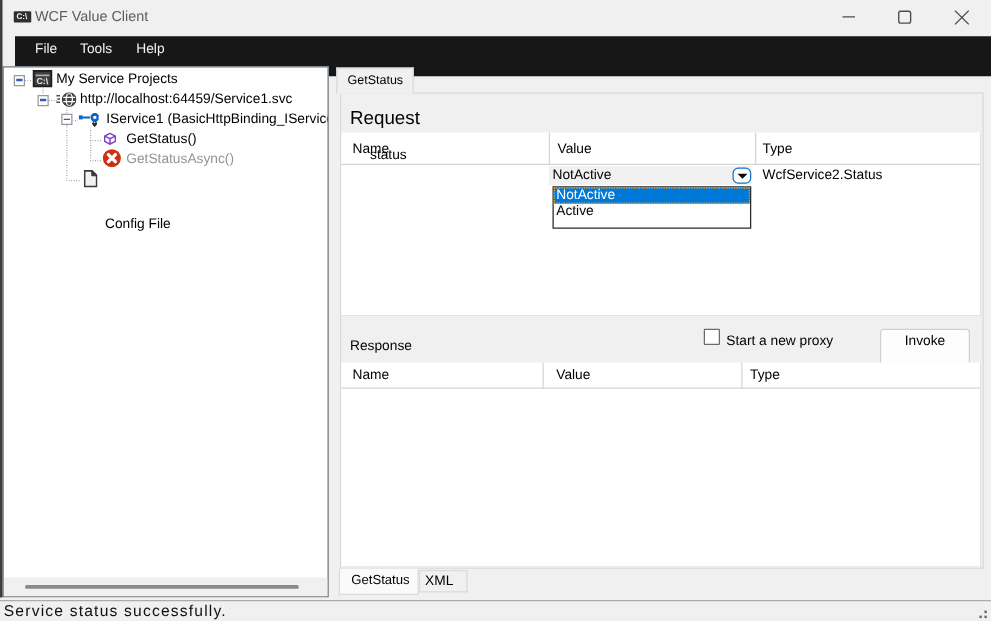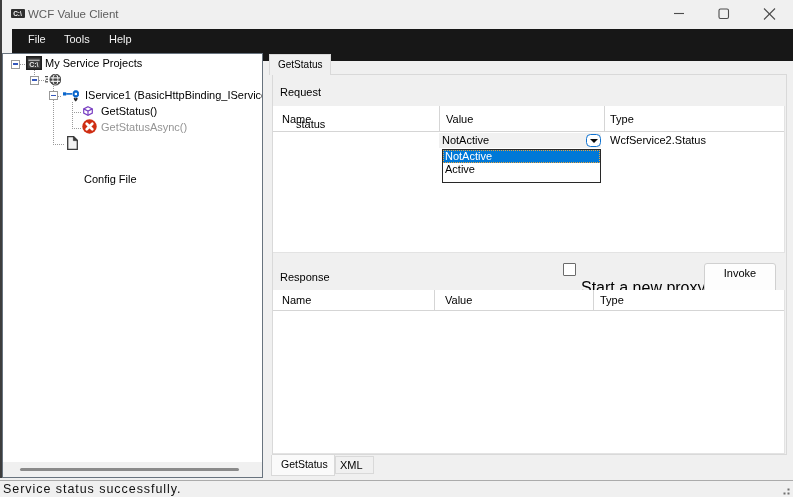--- a/index.html
+++ b/index.html
@@ -70,20 +70,21 @@
   <div class="dotv" style="left:50px;top:32px;height:58px"></div>
   <div class="dotv" style="left:69px;top:48px;height:26px"></div>
   <div class="doth" style="left:17px;top:9.5px;width:5px"></div>
   <div class="doth" style="left:36px;top:25.5px;width:7px"></div>
   <div class="doth" style="left:55px;top:41.5px;width:4px"></div>
   <div class="doth" style="left:69px;top:57.5px;width:9px"></div>
   <div class="doth" style="left:69px;top:73.5px;width:9px"></div>
   <div class="doth" style="left:50px;top:89.5px;width:12px"></div>
 
   <div class="trow" style="left:42px;top:0.5px;">My Service Projects</div>
+  <div class="trow" style="left:61px;top:16.5px;">http://localhost:64459/Service1.svc</div>
   <div class="trow" style="left:82px;top:32.5px;">IService1 (BasicHttpBinding_IService</div>
   <div class="trow" style="left:98px;top:48.5px;">GetStatus()</div>
   <div class="trow" style="left:98px;top:64.5px;color:#949494">GetStatusAsync()</div>
   <div class="trow" style="left:81px;top:80.5px;margin-top:36px;">Config File</div>
 
   <div class="exp" style="left:8px;top:5.5px"></div>
   <div class="exp" style="left:26.9px;top:21.5px"></div>
   <div class="exp" style="left:45.9px;top:37.2px"></div>
 
   <svg class="abs" style="left:23px;top:2px;width:16px;height:14px" viewBox="0 0 16 14">
@@ -120,35 +121,35 @@
     <path d="M0.7 0.7 L6.7 0.7 L10.3 4.3 L10.3 13.3 L0.7 13.3 Z" fill="#f2f2f2" stroke="#3a3a3a" stroke-width="1.3"></path>
     <path d="M6.4 0.7 L6.4 4.6 L10.3 4.6 Z" fill="#3a3a3a" stroke="#3a3a3a" stroke-width="0.8"></path>
   </svg>
   <div id="hscroll">
       <div id="hthumb"></div>
     </div>
 </div>
 
 <div id="tab1" class="abs">GetStatus</div>
 <div id="page" class="abs">
-  <div style="position:absolute;left:7px;top:11px;font-size:11px">Request</div>
+  <div style="position:absolute;left:7px;top:11px;font-size:15px">Request</div>
   <div class="grid" style="top:31px;height:147px;border-right:1px solid #e3e3e3;border-bottom:1px solid #e3e3e3">
     <div class="gh" style="left:9px;top:7px">Name</div>
     <div class="gh" style="left:173px;top:7px">Value</div>
     <div class="gh" style="left:337px;top:7px">Type</div>
     <div class="vsep" style="left:166px"></div>
     <div class="vsep" style="left:331px"></div>
     <div class="hsep" style="top:25px"></div>
     <div class="gh" style="left:23px;top:12px">status</div>
     <div class="gh" style="left:337px;top:28px">WcfService2.Status</div>
     <div id="combo">NotActive<div id="combobtn"></div></div>
   </div>
   <div style="position:absolute;left:7px;top:196px;font-size:11px">Response</div>
   <div id="cb"></div>
-  <div style="position:absolute;left:308px;top:204px;font-size:16px">Start a new proxy</div>
+  <div style="position:absolute;left:308px;top:192px;font-size:11px">Start a new proxy</div>
   <div id="invoke">Invoke</div>
   <div class="grid" style="top:215px;height:164px;border-right:1px solid #e3e3e3;border-bottom:1px solid #e3e3e3">
     <div class="gh" style="left:9px;top:4px">Name</div>
     <div class="gh" style="left:172px;top:4px">Value</div>
     <div class="gh" style="left:327px;top:4px">Type</div>
     <div class="vsep" style="left:161px;height:21px"></div>
     <div class="vsep" style="left:320px;height:21px"></div>
     <div class="hsep" style="top:20px"></div>
   </div>
   <div id="ddlist">

